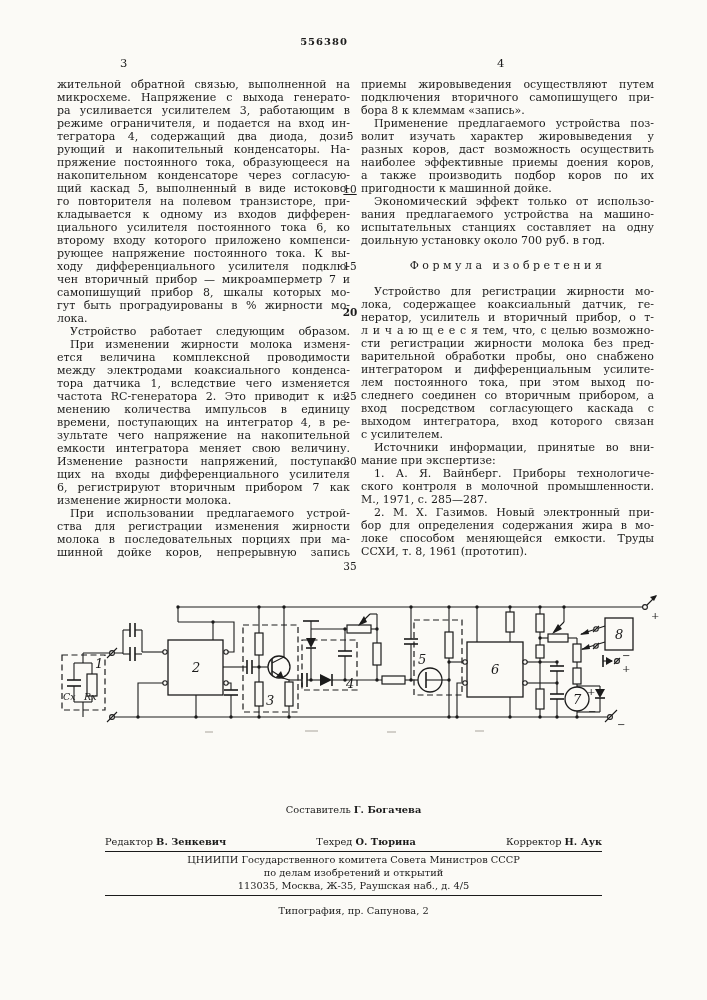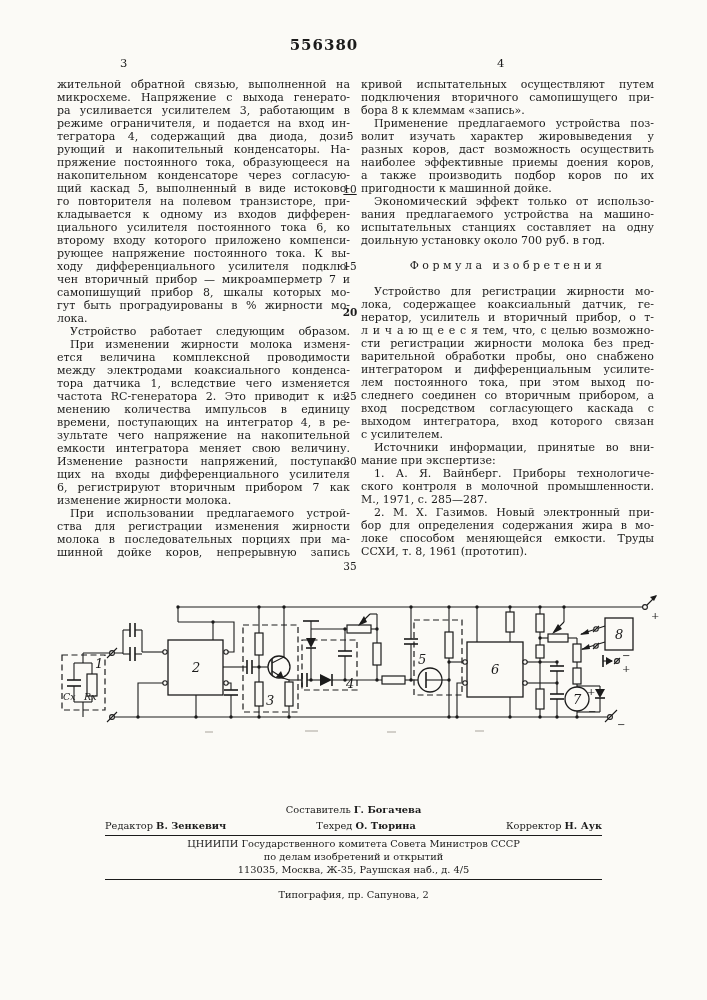--- a/index.html
+++ b/index.html
@@ -1,20 +1,20 @@
 <!DOCTYPE html>
 <html><head>
 <meta charset="utf-8">
 <style>
   html,body{margin:0;padding:0;}
   body{width:707px;height:1000px;position:relative;background:#fbfaf6;color:#1b1b1b;
        font-family:"DejaVu Serif","Liberation Serif",serif;overflow:hidden;}
   .page{position:absolute;inset:0;}
   .doc-number{position:absolute;top:36px;left:0;width:648px;text-align:center;
-              font-size:15px;font-weight:bold;letter-spacing:1px;}
+              font-size:10px;font-weight:bold;letter-spacing:1px;}
   .page-num{position:absolute;top:56px;font-size:11.5px;}
   .page-num.left{left:120px;}
   .page-num.right{left:497px;}
   .col{position:absolute;top:78px;width:293px;}
   .col.left{left:57px;}
   .col.right{left:361px;}
   .tl{height:13px;line-height:13px;font-size:11px;text-align:justify;text-align-last:justify;
       white-space:nowrap;overflow:visible;}
   .tl.end{text-align-last:left;}
   .tl.ind{text-indent:13px;}
@@ -31,21 +31,21 @@
   .res{stroke:#1c1c1c;stroke-width:1.2;fill:#fbfaf6;}
   .dot{fill:#1b1b1b;}
   .term{stroke:#1c1c1c;stroke-width:1.1;fill:#fbfaf6;}
   .tri{fill:#1b1b1b;stroke:none;}
   .lbl{font-family:"DejaVu Serif",serif;font-style:italic;font-size:9.5px;fill:#1b1b1b;}
   .lbl-big{font-family:"DejaVu Serif",serif;font-style:italic;font-size:13px;fill:#1b1b1b;}
   .sign{font-family:"DejaVu Serif",serif;font-size:10px;fill:#1b1b1b;}
   .artifact{stroke:#a9a49c;stroke-width:1;}
   .footer{position:absolute;left:105px;top:804px;width:497px;font-size:9.8px;}
   .f-center{text-align:center;}
-  .f-row{display:flex;justify-content:space-between;margin-top:5px;}
+  .f-row{display:flex;justify-content:space-between;margin-top:21px;}
   .f-rule{border-top:1.2px solid #1b1b1b;margin-top:4px;}
   .f-org{text-align:center;margin-top:2px;}
   .f-print{text-align:center;margin-top:9px;}
   .bold{font-weight:bold;}
 </style>
 </head>
 <body>
 
 <div class="page">
 
@@ -86,21 +86,21 @@
       <div class="tl">Изменение разности напряжений, поступаю-</div>
       <div class="tl">щих на входы дифференциального усилителя</div>
       <div class="tl">6, регистрируют вторичным прибором 7 как</div>
       <div class="tl end">изменение жирности молока.</div>
       <div class="tl ind">При использовании предлагаемого устрой-</div>
       <div class="tl">ства для регистрации изменения жирности</div>
       <div class="tl">молока в последовательных порциях при ма-</div>
       <div class="tl">шинной дойке коров, непрерывную запись</div>
     </div>
   <div class="col right" id="col-right">
-      <div class="tl">кривой испытательных осуществляют путем</div>
+      <div class="tl">приемы жировыведения осуществляют путем</div>
       <div class="tl">подключения вторичного самопишущего при-</div>
       <div class="tl end">бора 8 к клеммам «запись».</div>
       <div class="tl ind">Применение предлагаемого устройства поз-</div>
       <div class="tl">волит изучать характер жировыведения у</div>
       <div class="tl">разных коров, даст возможность осуществить</div>
       <div class="tl">наиболее эффективные приемы доения коров,</div>
       <div class="tl">а также производить подбор коров по их</div>
       <div class="tl end">пригодности к машинной дойке.</div>
       <div class="tl ind">Экономический эффект только от использо-</div>
       <div class="tl">вания предлагаемого устройства на машино-</div>

